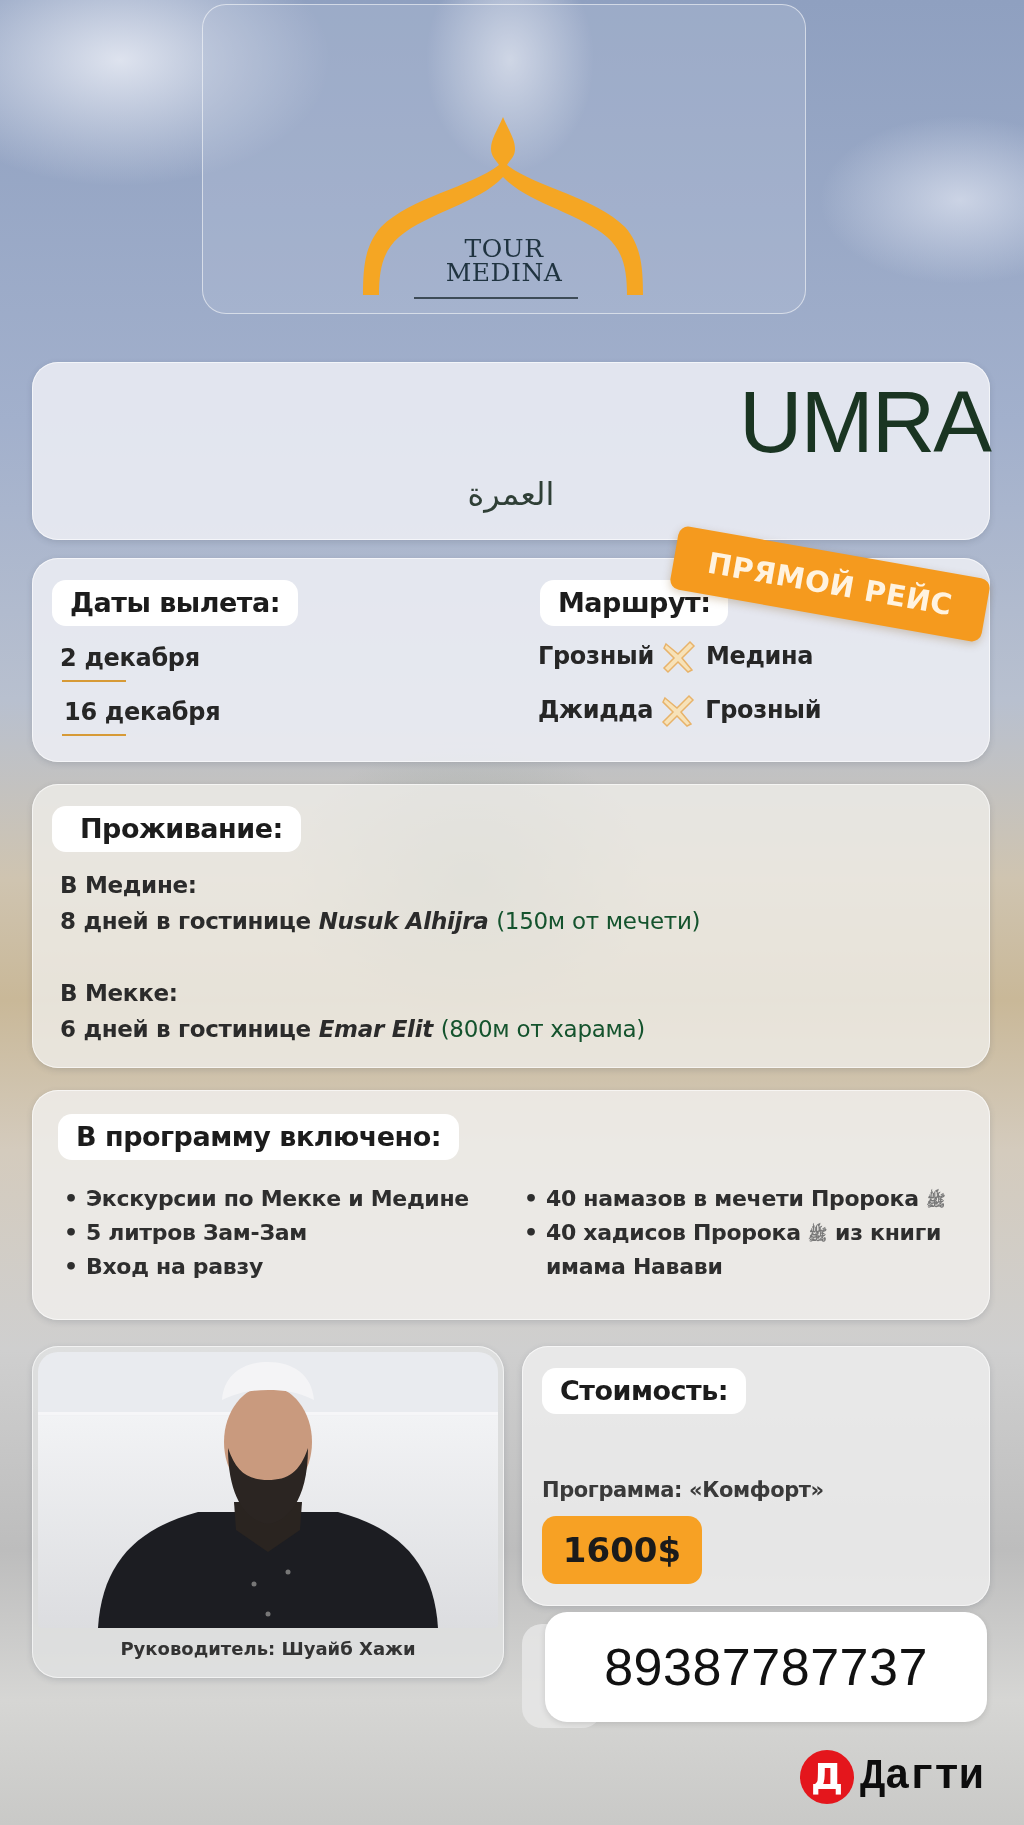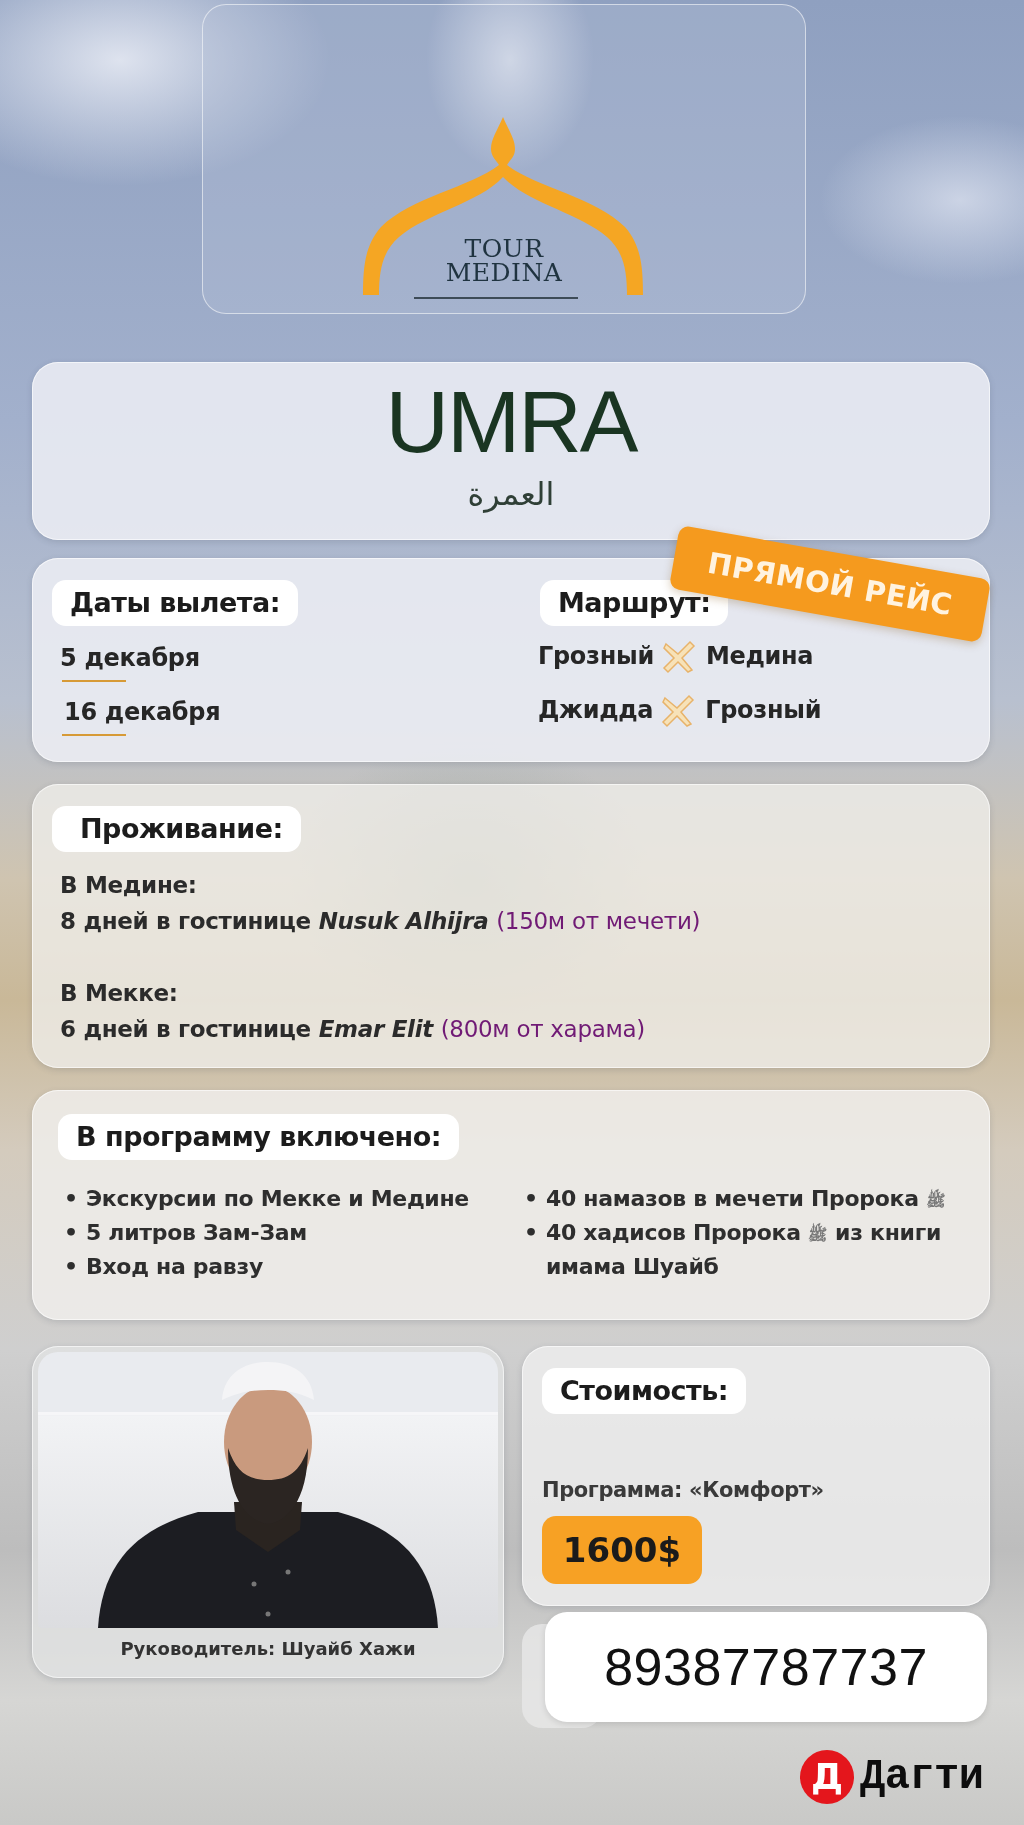--- a/index.html
+++ b/index.html
@@ -31,21 +31,21 @@
   .logo-text {
     position: absolute; left: 0; right: 0; top: 232px;
     text-align: center; color: #1f3340;
     font-family: "DejaVu Serif", "Liberation Serif", serif;
     font-size: 25px; line-height: 24px; letter-spacing: 0.5px;
   }
   .logo-underline { position: absolute; left: 211px; width: 164px; top: 292px; height: 2px; background: #3d4b57; }
 
   .title-card { left: 32px; top: 362px; width: 958px; height: 178px; }
   .umra {
-    position: absolute; left: 0; right: 0; top: 10px; text-align: center;
+    position: absolute; left: 0; right: 0; top: 10px; text-align: right;
     font-family: "Liberation Sans", sans-serif; font-size: 88px; color: #1a3522;
     letter-spacing: -2px; line-height: 100px;
   }
   .umra-ar {
     position: absolute; left: 0; right: 0; top: 100px; text-align: center;
     font-family: "DejaVu Sans", sans-serif; font-size: 32px; color: #2f3f36; line-height: 64px;
   }
 
   .badge-pill {
     position: absolute; display: inline-block; background: #fff; border-radius: 14px;
@@ -62,21 +62,21 @@
   .direct-tag {
     position: absolute; left: 672px; top: 552px; width: 316px; height: 64px;
     background: #f59a1e; border-radius: 10px; transform: rotate(10deg);
     color: #fff3e0; font-size: 29px; font-weight: bold; text-align: center; line-height: 64px;
     box-shadow: 0 3px 8px rgba(120,70,0,0.25); letter-spacing: 0.5px;
   }
 
   .stay-card { left: 32px; top: 784px; width: 958px; height: 284px; background: rgba(240,238,234,0.78); }
   .stay-line { position: absolute; left: 28px; font-size: 23px; color: #2b2b2b; font-weight: bold; letter-spacing: -0.3px; }
   .stay-line .it { font-style: italic; }
-  .stay-line .muted { font-weight: normal; color: #701a75; }
+  .stay-line .muted { font-weight: normal; color: #14532d; }
 
   .incl-card { left: 32px; top: 1090px; width: 958px; height: 230px; background: rgba(240,239,237,0.82); }
   .bullet { position: absolute; font-size: 22px; font-weight: bold; color: #2e2e2e; letter-spacing: -0.3px; text-align: center; }
   .bullet::before { content: "•"; position: absolute; left: -22px; top: 0; }
   .saw { font-size: 16px; color: #777; }
 
   .leader-card { left: 32px; top: 1346px; width: 472px; height: 332px; background: rgba(225,226,226,0.82); overflow: hidden; }
   .photo {
     position: absolute; left: 6px; top: 6px; width: 460px; height: 276px; border-radius: 20px 20px 4px 4px; overflow: hidden;
     background: linear-gradient(180deg, #e9ebef 0, #e9ebef 62px, #f2f3f5 64px, #dcdde0 100%);
@@ -119,21 +119,21 @@
   <div class="logo-underline"></div>
 </div>
 
 <div class="card title-card">
   <div class="umra">UMRA</div>
   <div class="umra-ar" dir="rtl">العمرة</div>
 </div>
 
 <div class="card flights-card">
   <span class="badge-pill" style="left:20px;top:22px;">Даты вылета:</span>
-  <div class="date-row" style="left:28px;top:86px;">5 декабря</div>
+  <div class="date-row" style="left:28px;top:86px;">2 декабря</div>
   <div class="date-arrow" style="left:30px;top:122px;width:64px;"></div>
   <div class="date-row" style="left:32px;top:140px;">16 декабря</div>
   <div class="date-arrow" style="left:30px;top:176px;width:64px;"></div>
 
   <span class="badge-pill" style="left:508px;top:22px;">Маршрут:</span>
   <div class="route-row" style="left:506px;top:78px;">
     <span>Грозный</span>
     <svg class="plane" viewBox="0 0 40 40">
         <path d="M6 8 L18 18 L30 6 L34 10 L22 22 L32 34 L28 36 L18 26 L8 36 L4 32 L14 22 L4 12 Z" fill="#f7e2b8" stroke="#e8b36a" stroke-width="1.5"></path>
       </svg>
@@ -174,21 +174,21 @@
 
   <div class="bullet" style="left:514px;top:96px;">
     <span>40 намазов в мечети Пророка</span>
     <span class="saw">ﷺ</span>
   </div>
   <div class="bullet" style="left:514px;top:130px;">
     <span>40 хадисов Пророка</span>
     <span class="saw">ﷺ</span>
     <span>из книги</span>
   </div>
-  <div style="position:absolute;left:514px;top:164px;font-size:22px;font-weight:bold;color:#2e2e2e;letter-spacing:-0.3px;">имама Шуайб</div>
+  <div style="position:absolute;left:514px;top:164px;font-size:22px;font-weight:bold;color:#2e2e2e;letter-spacing:-0.3px;">имама Навави</div>
 </div>
 
 <div class="card leader-card">
   <div class="photo">
     <svg width="460" height="276" viewBox="0 0 460 276">
       <rect x="0" y="60" width="460" height="3" fill="#f6f6f8"></rect>
       <path d="M60 276 C64 210 100 176 160 160 L300 160 C360 176 396 210 400 276 Z" fill="#1c1d22"></path>
       <path d="M196 150 L264 150 L262 178 L230 200 L198 178 Z" fill="#2a2420"></path>
       <ellipse cx="230" cy="90" rx="44" ry="56" fill="#c99a7e"></ellipse>
       <path d="M190 96 C190 150 212 170 230 172 C248 170 270 150 270 96 C262 120 250 128 230 128 C210 128 198 120 190 96 Z" fill="#2b2522"></path>

